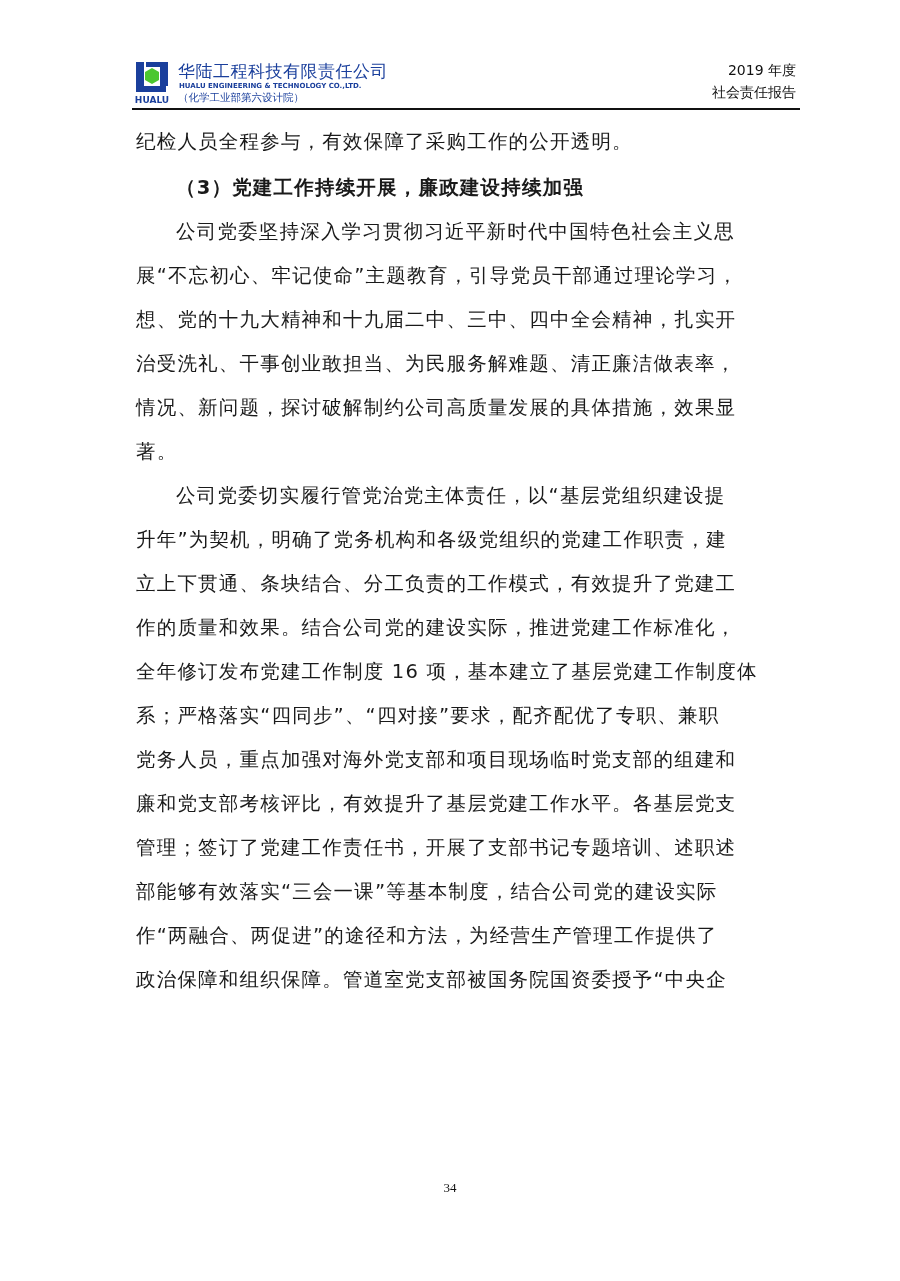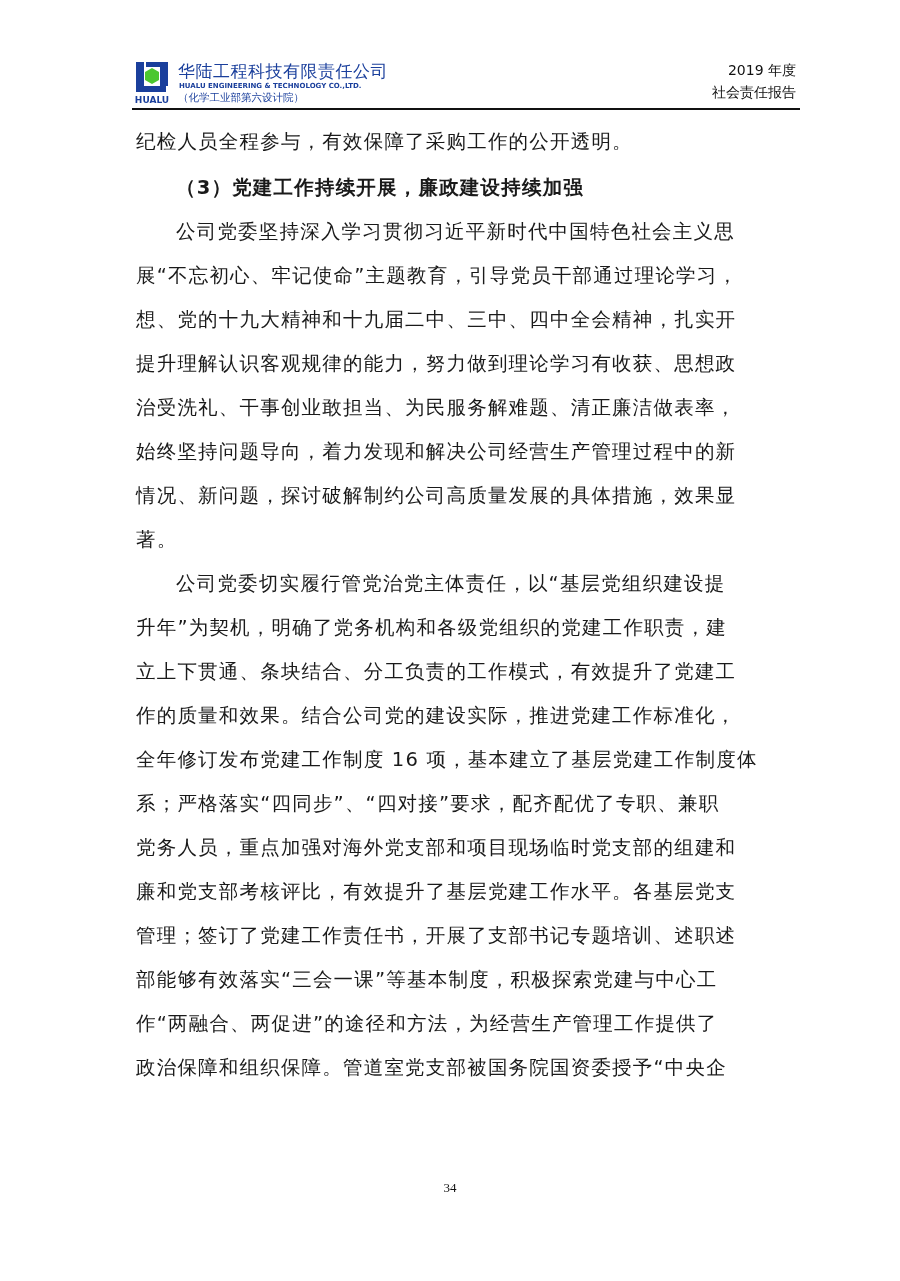--- a/index.html
+++ b/index.html
@@ -39,36 +39,34 @@
 <div class="header-rule"></div>
 
 <div class="content">
   <div class="line">纪检人员全程参与，有效保障了采购工作的公开透明。</div>
   <div class="line heading">（3）党建工作持续开展，廉政建设持续加强</div>
 
   <div>
     <div class="line indent">公司党委坚持深入学习贯彻习近平新时代中国特色社会主义思</div>
     <div class="line">展“不忘初心、牢记使命”主题教育，引导党员干部通过理论学习，</div>
     <div class="line">想、党的十九大精神和十九届二中、三中、四中全会精神，扎实开</div>
-    <div class="line">提升理解认识客观规律的能力，努力做到理论学习有收获、思想政</div>
     <div class="line">治受洗礼、干事创业敢担当、为民服务解难题、清正廉洁做表率，</div>
-    <div class="line">始终坚持问题导向，着力发现和解决公司经营生产管理过程中的新</div>
     <div class="line">情况、新问题，探讨破解制约公司高质量发展的具体措施，效果显</div>
     <div class="line">著。</div>
   </div>
 
   <div>
     <div class="line indent">公司党委切实履行管党治党主体责任，以“基层党组织建设提</div>
     <div class="line">升年”为契机，明确了党务机构和各级党组织的党建工作职责，建</div>
     <div class="line">立上下贯通、条块结合、分工负责的工作模式，有效提升了党建工</div>
     <div class="line">作的质量和效果。结合公司党的建设实际，推进党建工作标准化，</div>
     <div class="line">全年修订发布党建工作制度 16 项，基本建立了基层党建工作制度体</div>
     <div class="line">系；严格落实“四同步”、“四对接”要求，配齐配优了专职、兼职</div>
     <div class="line">党务人员，重点加强对海外党支部和项目现场临时党支部的组建和</div>
     <div class="line">廉和党支部考核评比，有效提升了基层党建工作水平。各基层党支</div>
     <div class="line">管理；签订了党建工作责任书，开展了支部书记专题培训、述职述</div>
-    <div class="line">部能够有效落实“三会一课”等基本制度，积极探索党建与中心工</div>
+    <div class="line">部能够有效落实“三会一课”等基本制度，结合公司党的建设实际</div>
     <div class="line">作“两融合、两促进”的途径和方法，为经营生产管理工作提供了</div>
     <div class="line">政治保障和组织保障。管道室党支部被国务院国资委授予“中央企</div>
   </div>
 </div>
 
 <div class="page-number">34</div>
 
 </body></html>

